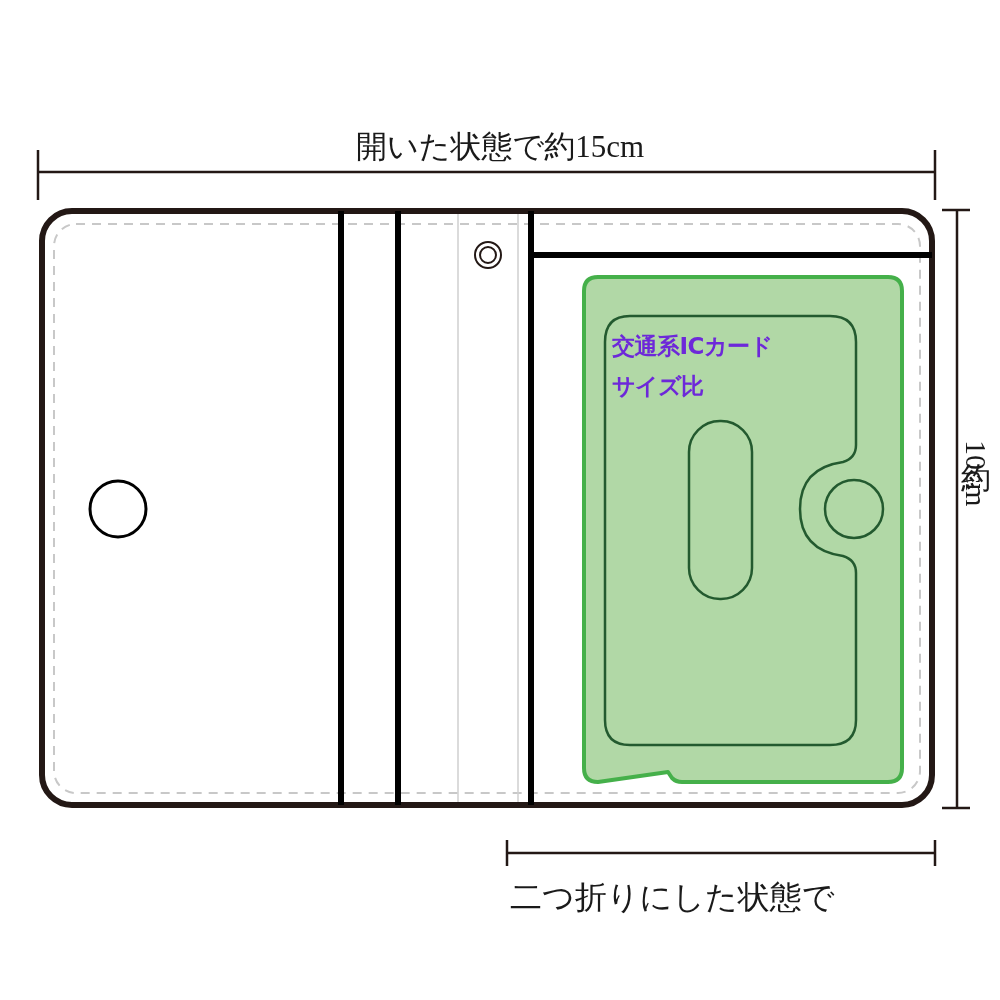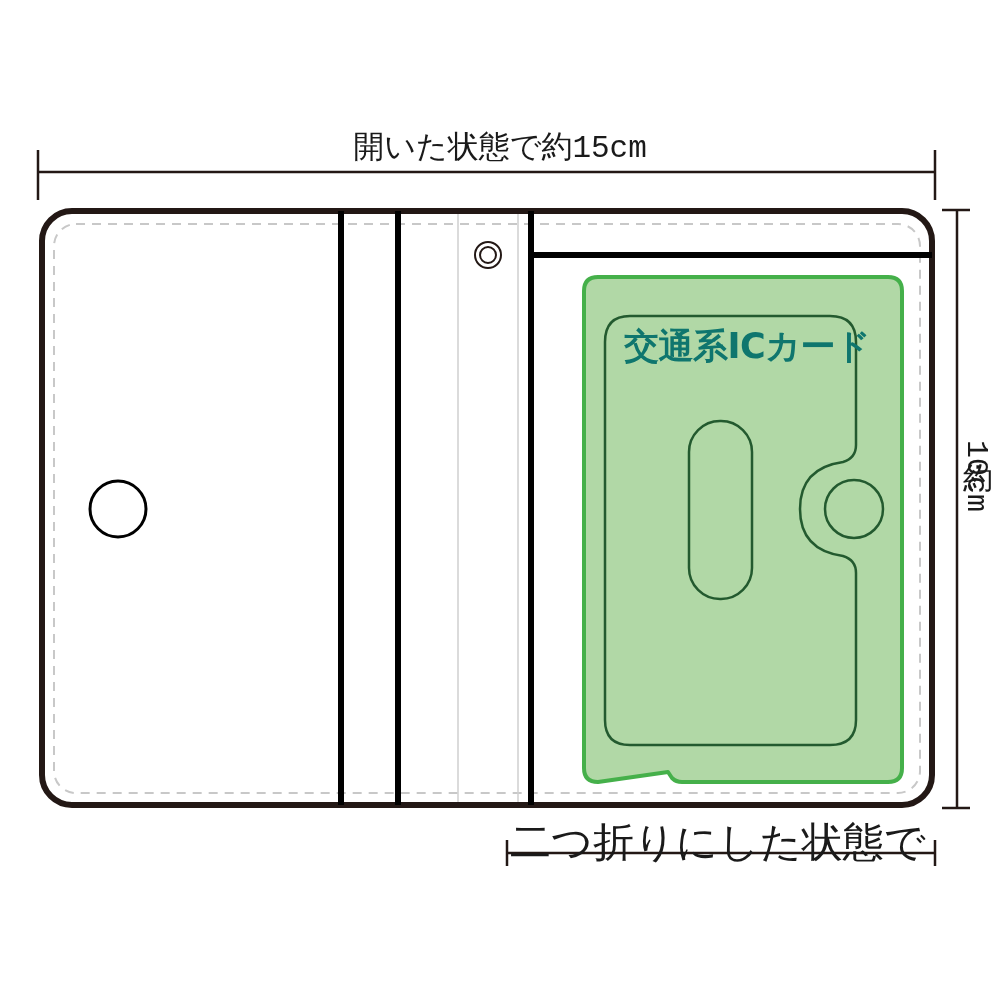--- a/index.html
+++ b/index.html
@@ -1,24 +1,24 @@
 <!DOCTYPE html>
 <html><head>
   <meta charset="utf-8">
   <style>
     html, body { margin: 0; padding: 0; background: #ffffff; }
     body { width: 1000px; height: 1000px; position: relative; overflow: hidden;
            font-family: "DejaVu Sans", sans-serif; }
     svg { position: absolute; left: 0; top: 0; }
-    .label { position: absolute; color: #1a1a1a; font-family: Liberation Mono, monospace; white-space: nowrap; }
+    .label { position: absolute; color: #1a1a1a; font-family: Liberation Serif, serif; white-space: nowrap; }
     .top-label { left: 0; width: 1000px; top: 126px; text-align: center; font-size: 31px; letter-spacing: 0px; }
     .right-label { left: 955px; top: 440px; font-size: 30px; writing-mode: vertical-rl; text-orientation: mixed; }
-    .bottom-label { left: 510px; top: 824px; font-size: 41px; line-height: 42px; }
-    .card-label { position: absolute; left: 612px; top: 326px; font-size: 35px; font-weight: bold;
-                  color: #0f766e; line-height: 40px; white-space: nowrap; letter-spacing: -0.5px; margin-left: 12px; }
+    .bottom-label { left: 510px; top: 876px; font-size: 32px; line-height: 42px; }
+    .card-label { position: absolute; left: 612px; top: 326px; font-size: 23px; font-weight: bold;
+                  color: #6d28d9; line-height: 40px; white-space: nowrap; letter-spacing: -0.5px; }
   </style>
 </head>
 <body>
 
 <svg width="1000" height="1000" viewBox="0 0 1000 1000">
 
   <g stroke="#231815" stroke-width="2.5">
     <line x1="38" y1="172" x2="935" y2="172"></line>
     <line x1="38" y1="150" x2="38" y2="200"></line>
     <line x1="935" y1="150" x2="935" y2="200"></line>
@@ -67,13 +67,14 @@
   <circle cx="854" cy="509" r="29" fill="none" stroke="#235a2f" stroke-width="2.5"></circle>
 </svg>
 
 <div class="label top-label">開いた状態で約15cm</div>
 <div class="label right-label">約10cm</div>
 <div class="label bottom-label">
   <div>二つ折りにした状態で</div>
 </div>
 <div class="card-label">
   <div>交通系ICカード</div>
+  <div>サイズ比</div>
 </div>
 
 </body></html>

